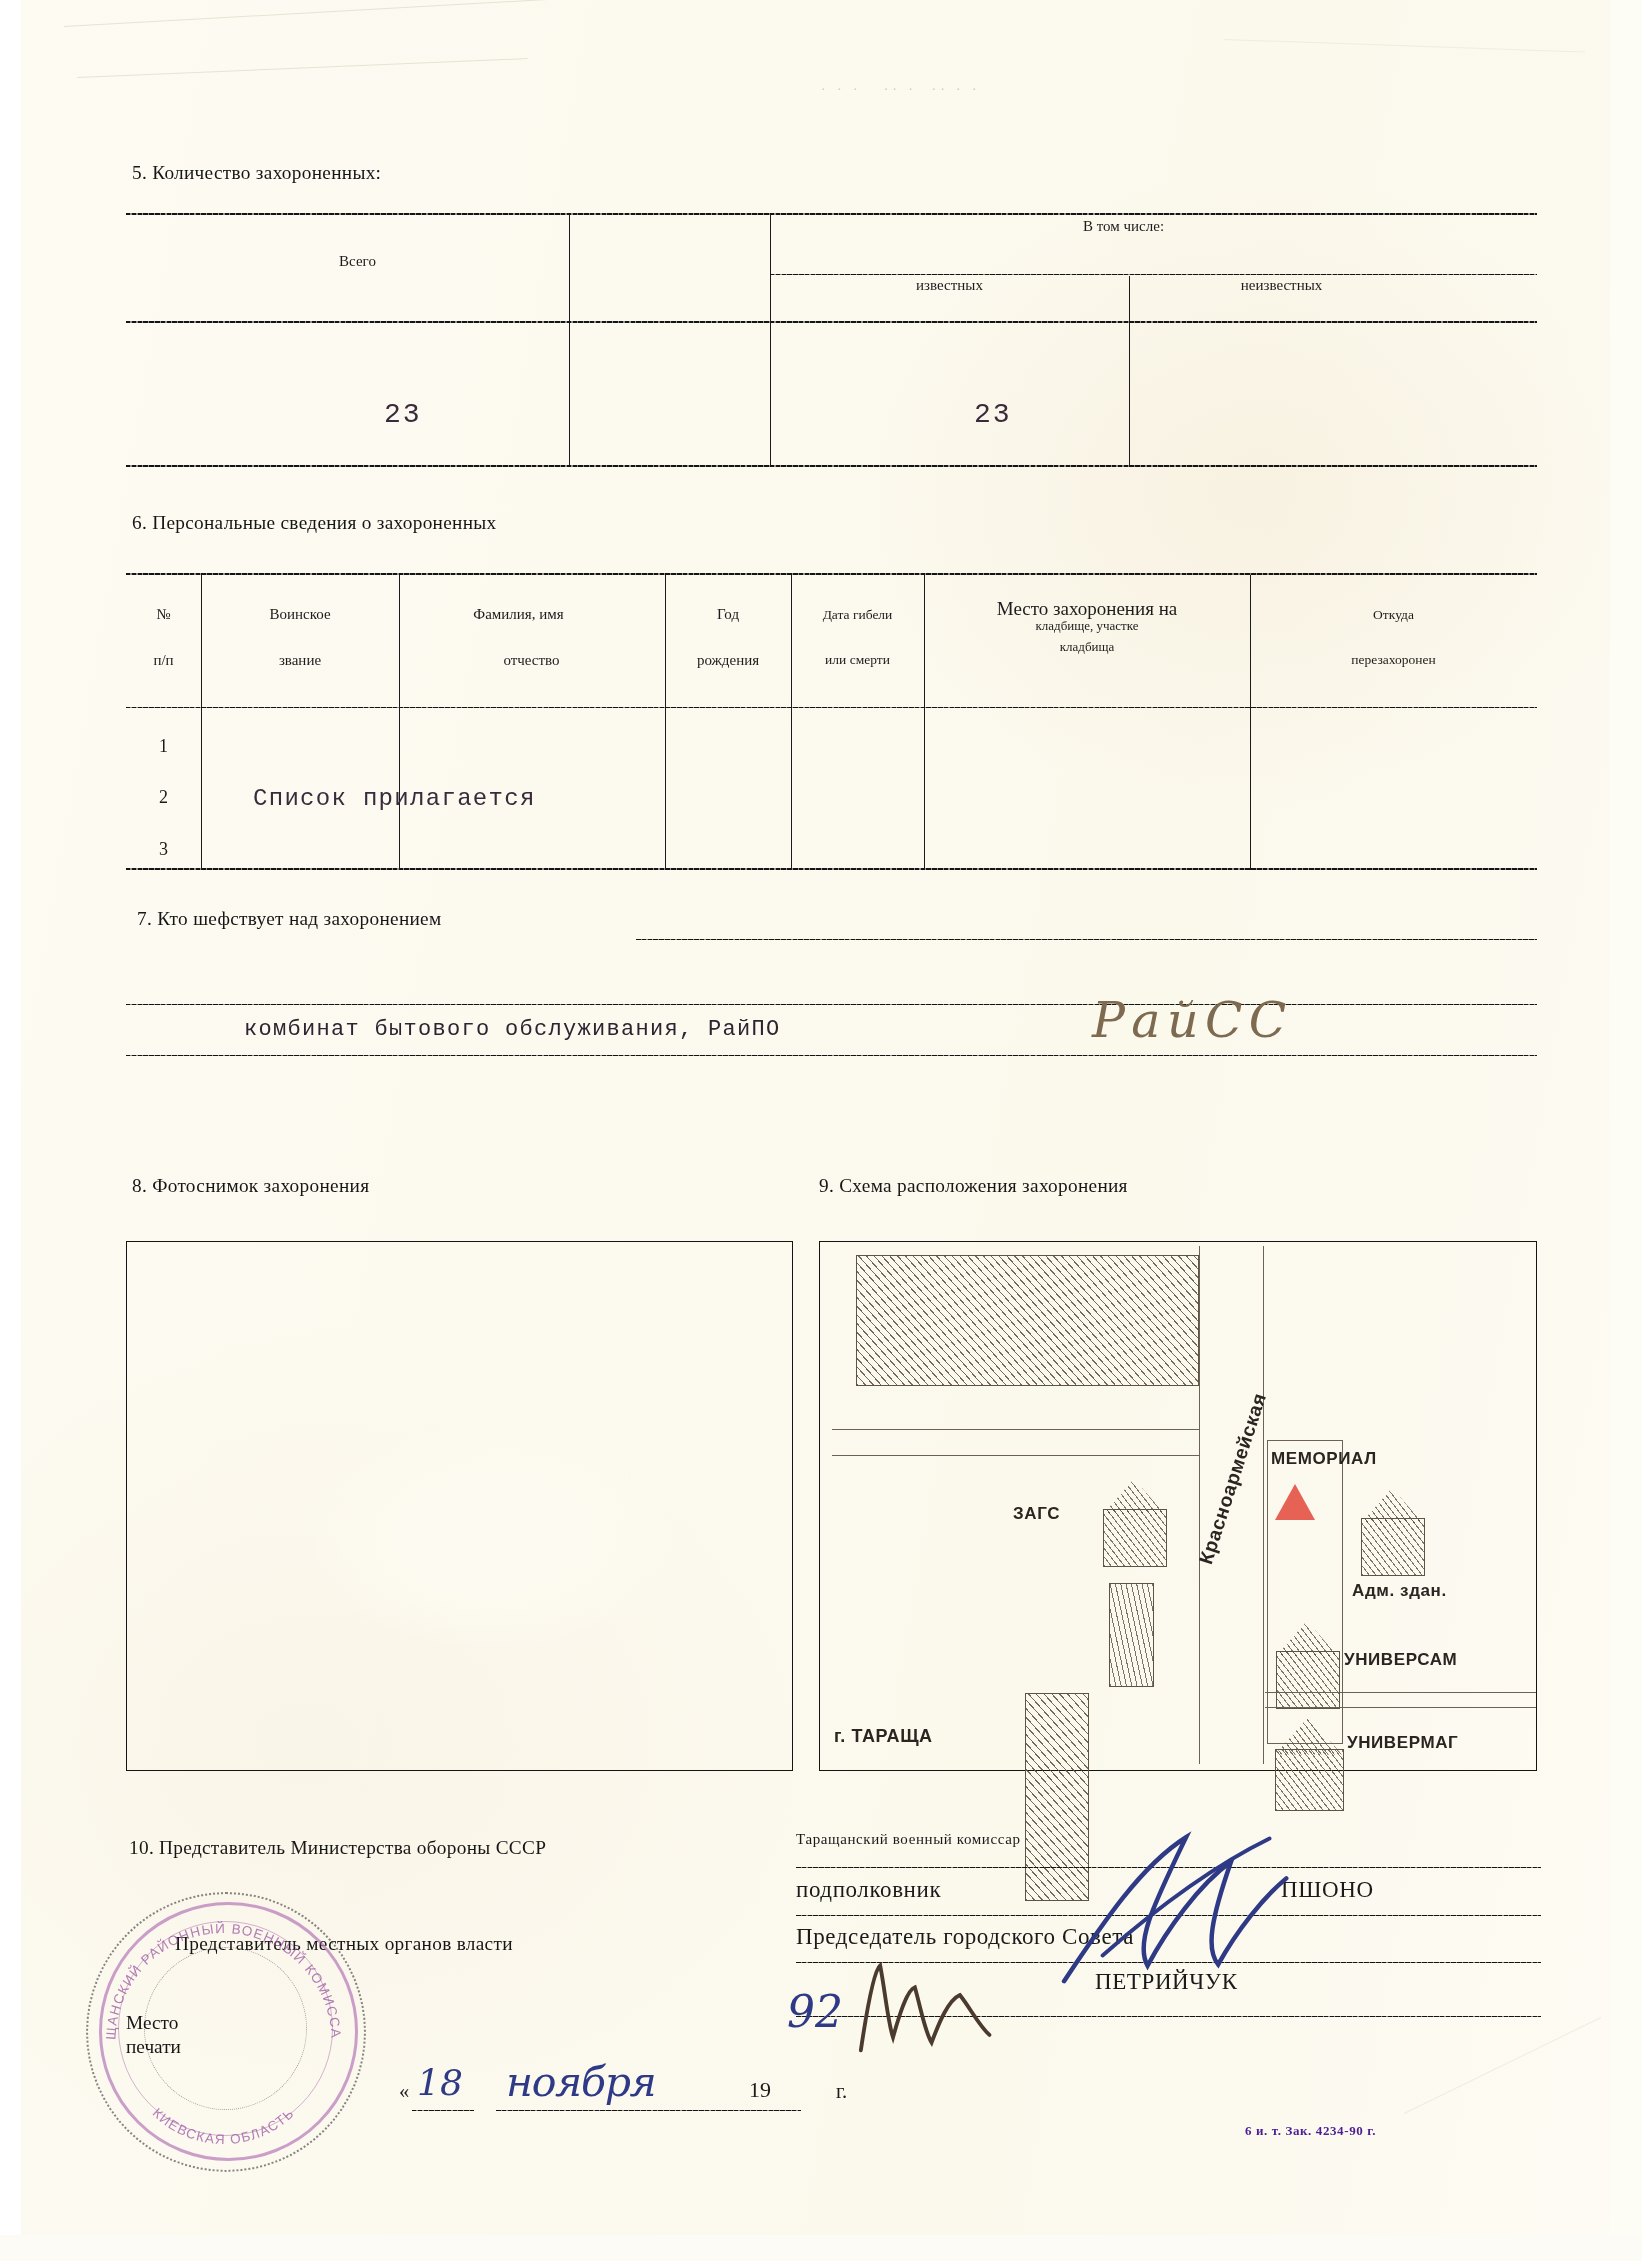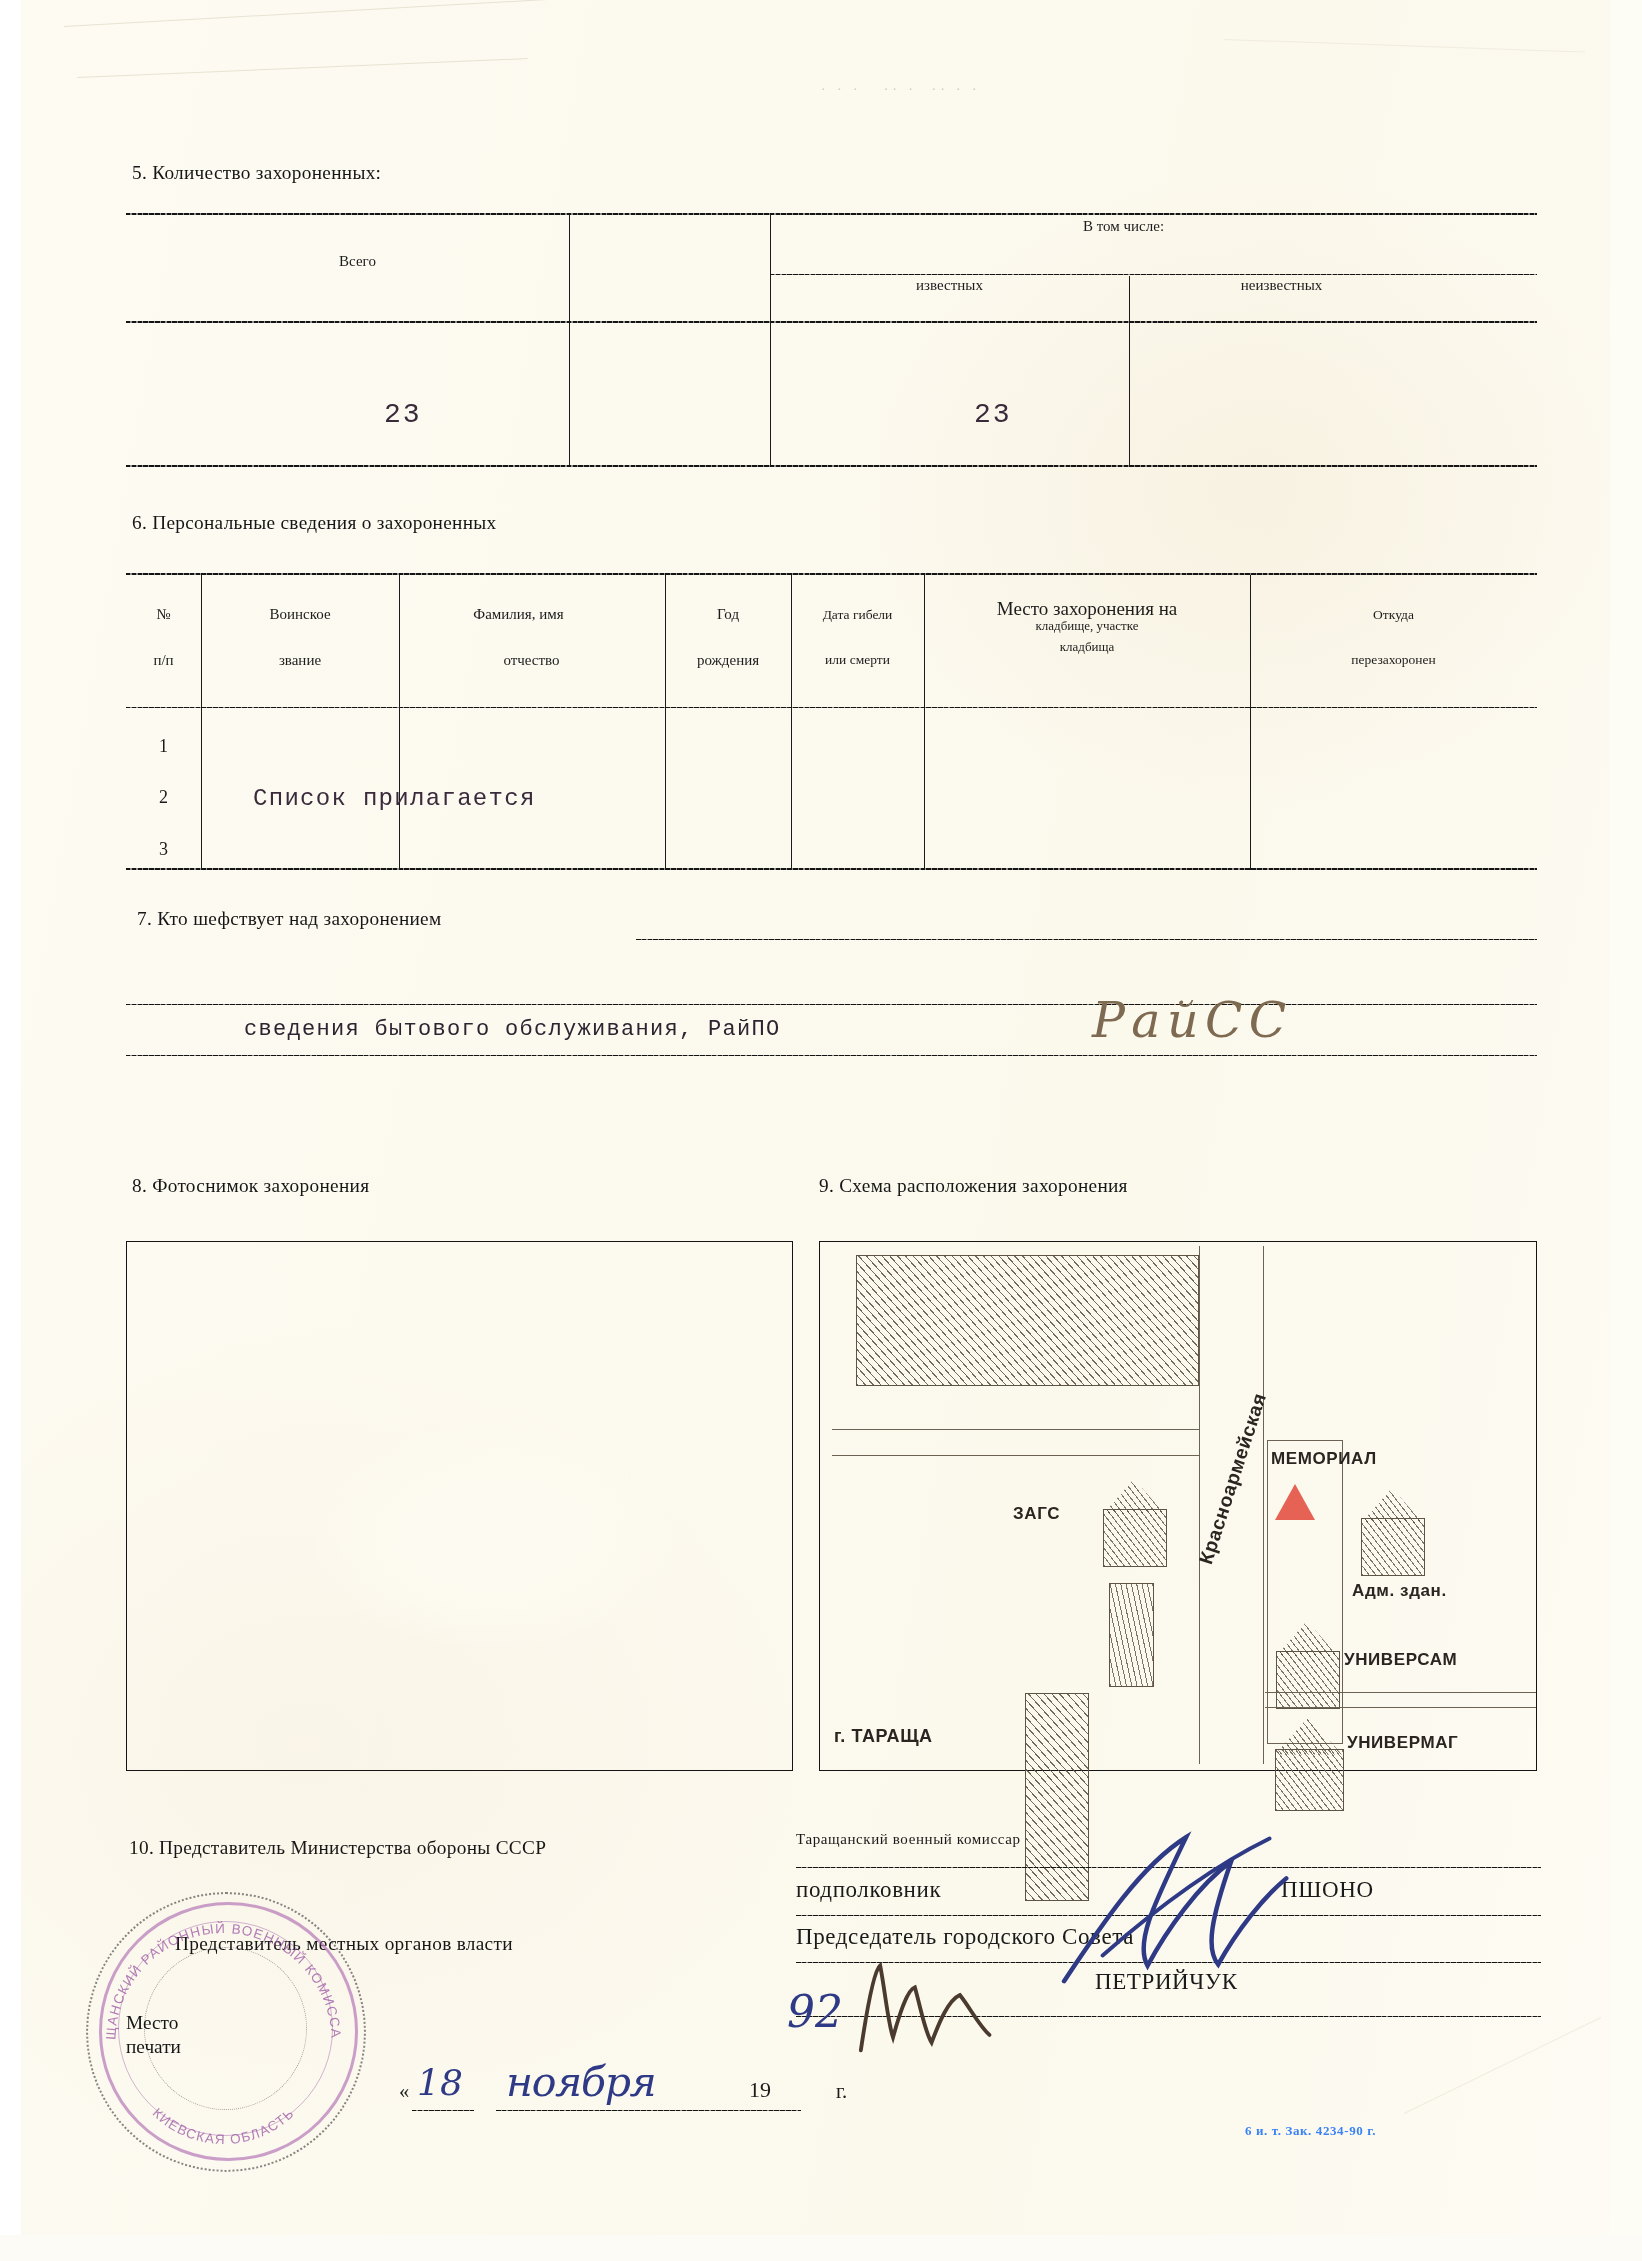--- a/index.html
+++ b/index.html
@@ -81,21 +81,21 @@
   #stamp .r1{left:3.9px;top:3.9px;width:276px;height:276px;border:2.6px dotted rgba(40,36,40,.55);}
   #stamp .r2{left:17px;top:14px;width:253px;height:253px;border:3.2px solid rgba(160,84,168,.55);}
   #stamp .r3{left:36px;top:33px;width:213px;height:213px;border:1.9px solid rgba(150,80,160,.42);}
   #stamp .r4{left:62px;top:59px;width:161px;height:161px;border:1.9px dotted rgba(60,55,60,.45);}
   #stamp .arc{position:absolute;left:0;top:0;width:283px;height:283px;}
   #stamp .arc text{font-family:"Liberation Sans",sans-serif;font-size:21px;fill:rgba(150,78,160,.72);letter-spacing:2px;}
 
   #mesto{position:absolute;left:126px;top:2011px;font-size:19.3px;color:#161616;line-height:1.25;}
 
   .imprint{position:absolute;font-family:"Liberation Serif",serif;font-weight:bold;
-           font-size:13px;color:#3b82f6;letter-spacing:0.6px;}
+           font-size:13px;color:#4c1d95;letter-spacing:0.6px;}
 
   .faint{position:absolute;color:rgba(120,104,80,.30);font-size:14px;letter-spacing:3.9px;}
 </style>
 </head>
 <body>
 
 <div id="page">
 
   <div id="paper-sheet"></div>
   <div id="left-strip"></div>
@@ -167,21 +167,21 @@
   <div class="pt" style="left:126px;top:787px;width:75px;text-align:center;font-size:18px;">2</div>
   <div class="pt" style="left:126px;top:839px;width:75px;text-align:center;font-size:18px;">3</div>
 
   <div class="typed pt" style="left:253px;top:785px;font-size:24px;letter-spacing:1.3px;">Список прилагается</div>
 
   <div class="pt sec-head" style="left:137px;top:908px;">7. Кто шефствует над захоронением</div>
   <div class="rule thin" style="left:636px;top:939px;width:901px;"></div>
   <div class="rule thin" style="left:126px;top:1004px;width:1411px;"></div>
   <div class="rule thin" style="left:126px;top:1055px;width:1411px;"></div>
 
-  <div class="typed2 pt" style="left:244px;top:1017px;font-size:22px;letter-spacing:1.3px;">сведения бытового обслуживания, РайПО</div>
+  <div class="typed2 pt" style="left:244px;top:1017px;font-size:22px;letter-spacing:1.3px;">комбинат бытового обслуживания, РайПО</div>
   <div class="hand" style="left:1068px;top:992px;font-size:49px;letter-spacing:6.4px;color:#7d6a50;">РайСС</div>
 
   <div class="pt sec-head" style="left:132px;top:1175px;">8. Фотоснимок захоронения</div>
   <div class="box" id="photo-box" style="left:126px;top:1241px;width:665px;height:528px;"></div>
   <div id="photo-patch" style="left:245px;top:1327px;width:477px;height:361px;"></div>
 
   <div class="pt sec-head" style="left:819px;top:1175px;">9. Схема расположения захоронения</div>
 
   <div class="box" id="map-frame" style="left:819px;top:1241px;width:716px;height:528px;">
 

